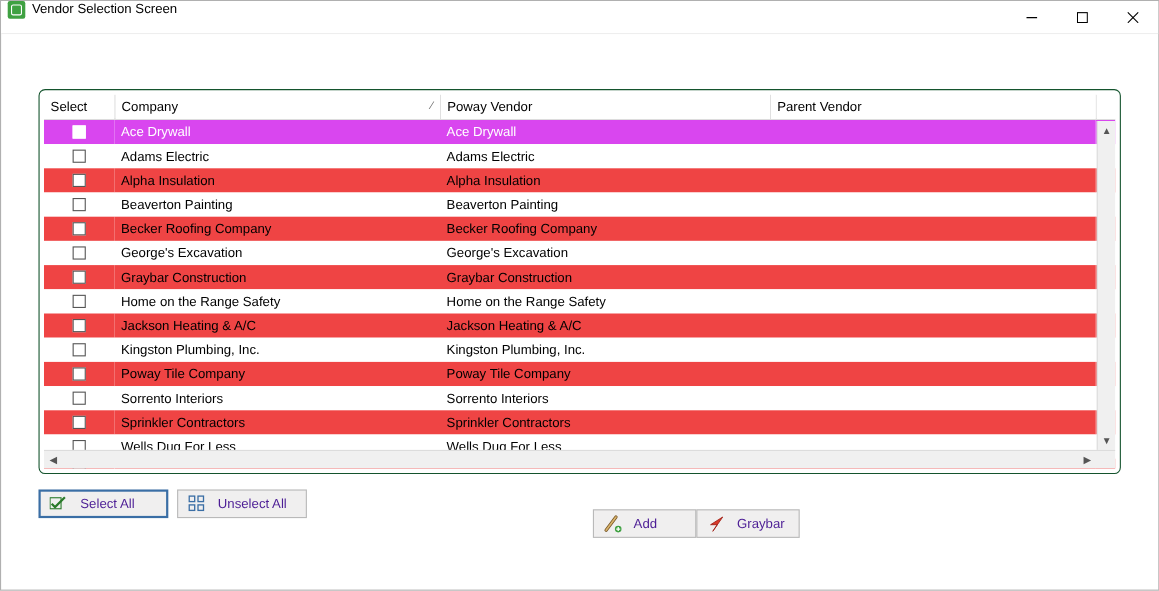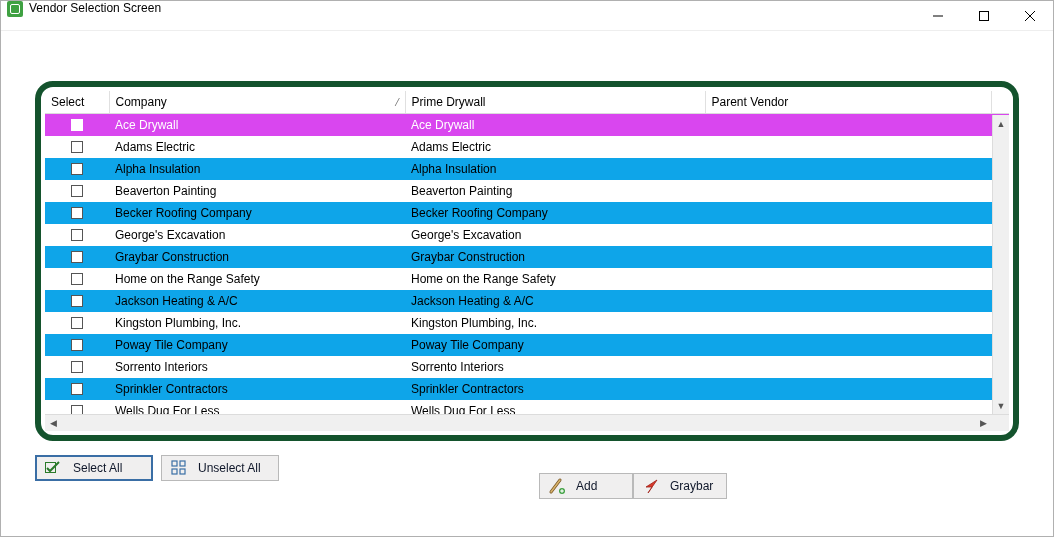--- a/index.html
+++ b/index.html
@@ -41,22 +41,22 @@
   .winbtn {
     width: 46px; height: 30px;
     display: flex; align-items: center; justify-content: center;
     color: #000;
   }
 
   .content-area {
     padding: 50px 34px 18px 34px;
   }
   .panel {
-    border: 6px solid #14532d;
-    border-radius: 18px;
+    border: 1px solid #14532d;
+    border-radius: 6px;
     padding: 4px;
     background: #fff;
     position: relative;
   }
   .table-wrap {
     position: relative;
     height: 340px;
     overflow: hidden;
   }
   table {
@@ -83,21 +83,21 @@
     transform: translateY(-50%);
     color: #666;
     font-size: 10px;
   }
   tbody td {
     padding: 3px 6px;
     height: 22px;
     vertical-align: middle;
     font-size: 12px;
   }
-  tbody tr.even { background: #0ea5e9; }
+  tbody tr.even { background: #ef4444; }
   tbody tr.odd  { background: #ffffff; }
   tbody tr.selected { background: #d946ef; color: #fff; }
   tbody tr.selected .cb { border-color: #fff; background: #fff; }
   .cb {
     width: 12px; height: 12px;
     border: 1px solid #555;
     background: #fff;
     display: block;
     margin: 0 auto;
   }
@@ -145,21 +145,21 @@
   .btn {
     display: inline-flex;
     align-items: center;
     gap: 10px;
     padding: 3px 12px 3px 8px;
     background: #f0efef;
     border: 1px solid #b9b9b9;
     height: 26px;
     min-width: 118px;
     font-size: 12px;
-    color: #0f172a;
+    color: #4c1d95;
   }
   .btn .icon { width: 18px; height: 18px; display:flex; align-items:center; justify-content:center; }
   .center-btns {
     display: flex;
     margin-left: auto;
     margin-right: auto;
     transform: translateX(-20px);
     margin-top: 18px;
   }
   .btn.small { min-width: 94px; }
@@ -203,21 +203,21 @@
             <col class="col-parent">
             <col class="col-scroll">
         </colgroup>
         <thead>
           <tr>
             <th><span>Select</span></th>
             <th>
               <span>Company</span>
               <span class="sort-ind">⁄</span>
             </th>
-            <th><span>Prime Drywall</span></th>
+            <th><span>Poway Vendor</span></th>
             <th><span>Parent Vendor</span></th>
             <th></th>
           </tr>
         </thead>
         <tbody id="tbody">
             <tr class="selected">
               <td class="col-select">
                 <span class="cb"></span>
               </td>
               <td>Ace Drywall</td>

